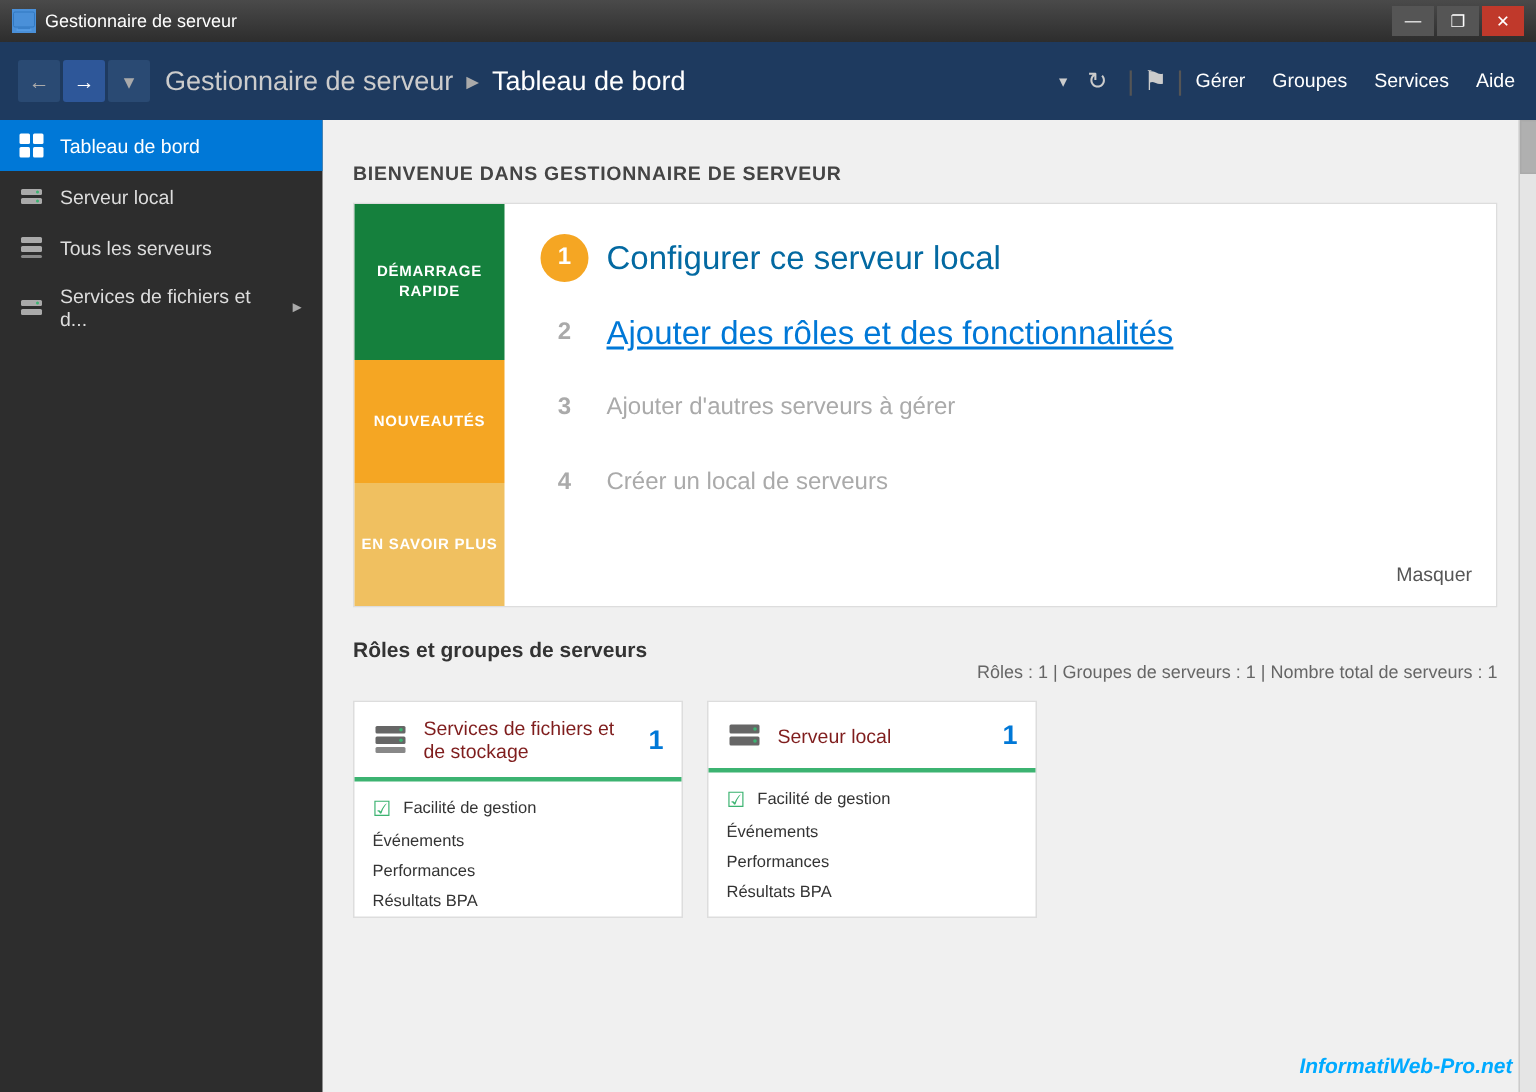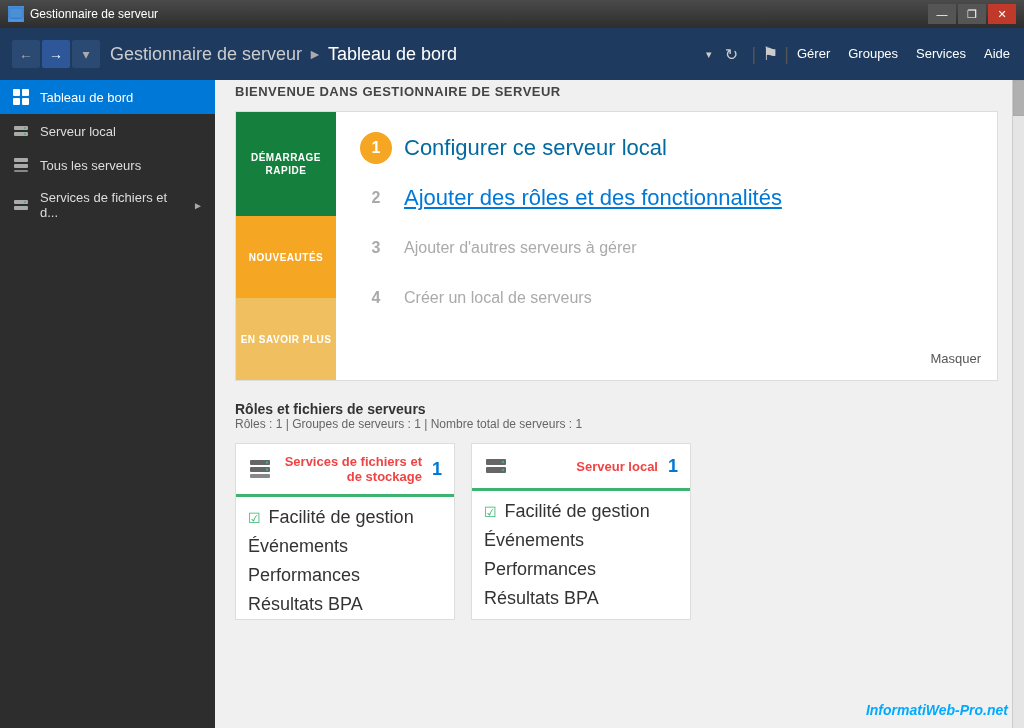--- a/index.html
+++ b/index.html
@@ -199,21 +199,21 @@
 
     
     .content {
       flex: 1;
       background: #f0f0f0;
       overflow-y: auto;
       position: relative;
     }
 
     .content-inner {
-      padding: 4px 20px;
+      padding: 28px 20px;
       padding-right: 26px;
     }
 
     
     .welcome-header {
       font-size: 13px;
       font-weight: bold;
       color: #444;
       margin-bottom: 12px;
       letter-spacing: 0.5px;
@@ -329,20 +329,21 @@
     }
     .roles-title {
       font-size: 14px;
       font-weight: bold;
       color: #333;
     }
     .roles-subtitle {
       font-size: 12px;
       color: #666;
       margin-bottom: 12px;
+      text-align: right;
     }
     .roles-cards {
       display: flex;
       gap: 16px;
       flex-wrap: wrap;
     }
     .role-card {
       background: white;
       border: 1px solid #ddd;
       width: 220px;
@@ -360,24 +361,23 @@
       width: 24px;
       height: 24px;
       display: flex;
       align-items: center;
       justify-content: center;
       font-size: 18px;
       color: #555;
     }
     .role-card-title {
       font-size: 13px;
-      color: #ef4444;
+      color: #7f1d1d;
       flex: 1;
-      font-weight: bold;
-      text-align: right;
+      font-weight: normal;
     }
     .role-card-count {
       font-size: 18px;
       color: #0078d7;
       font-weight: bold;
     }
     .role-card-divider {
       height: 3px;
       background: #3cb371;
       margin: 0 0 6px 0;
@@ -389,21 +389,21 @@
       padding: 4px 12px;
       font-size: 13px;
       color: #333;
       cursor: pointer;
     }
     .role-card-item-icon {
       color: #3cb371;
       font-size: 14px;
     }
     .role-card-item-text {
-      font-size: 18px;
+      font-size: 11px;
     }
   </style>
 </head>
 <body>
 
 <div class="titlebar">
   <div class="titlebar-left">
     <span class="titlebar-icon">
       <svg width="16" height="16" viewBox="0 0 16 16">
         <rect x="1" y="2" width="14" height="10" rx="1" fill="#4a90d9" stroke="#2a70b9" stroke-width="0.5"></rect>
@@ -530,21 +530,21 @@
 
           <div class="qs-item">
             <span class="qs-number-circle inactive" style="color:#aaa; font-size:16px; background:none;">4</span>
             <span class="qs-text">Créer un local de serveurs</span>
           </div>
           <span class="qs-hide">Masquer</span>
         </div>
       </div>
 
       <div class="roles-header">
-        <div class="roles-title">Rôles et fichiers de serveurs</div>
+        <div class="roles-title">Rôles et groupes de serveurs</div>
         <div class="roles-subtitle">Rôles : 1  |  Groupes de serveurs : 1  |  Nombre total de serveurs : 1</div>
       </div>
 
       <div class="roles-cards">
 
         <div class="role-card">
           <div class="role-card-header">
             <span class="role-card-icon">
               <svg width="22" height="20" viewBox="0 0 22 20">
                 <rect x="1" y="1" width="20" height="5" rx="1" fill="#666"></rect>

